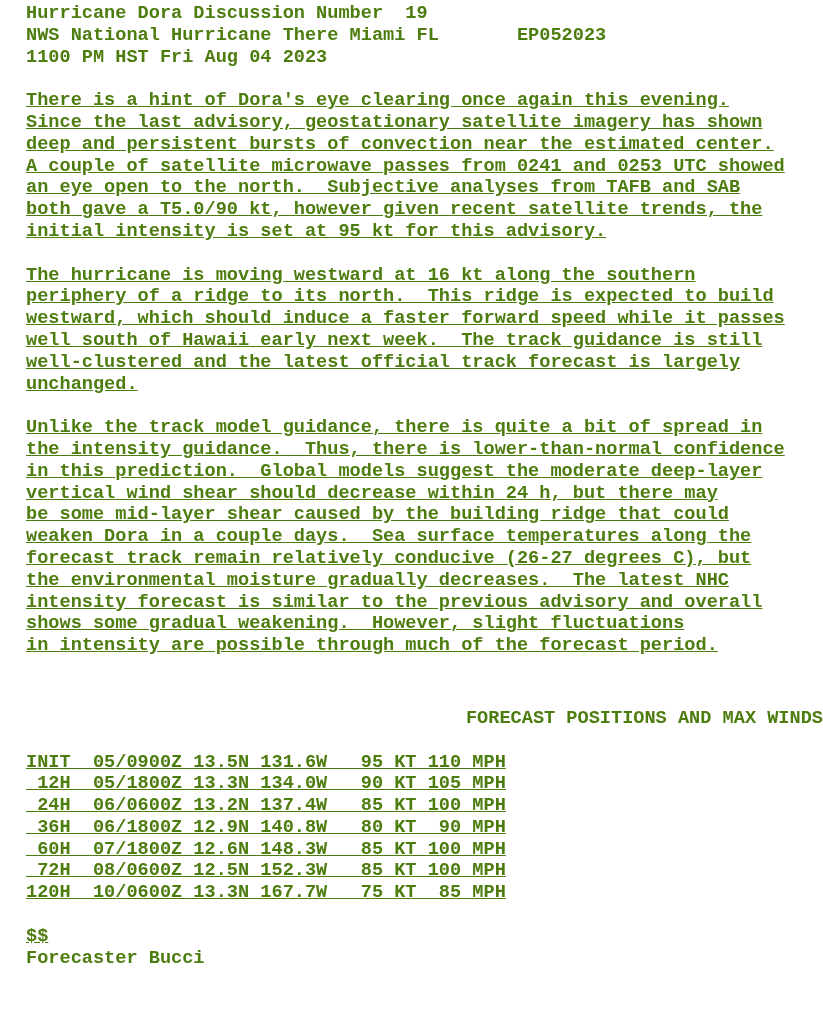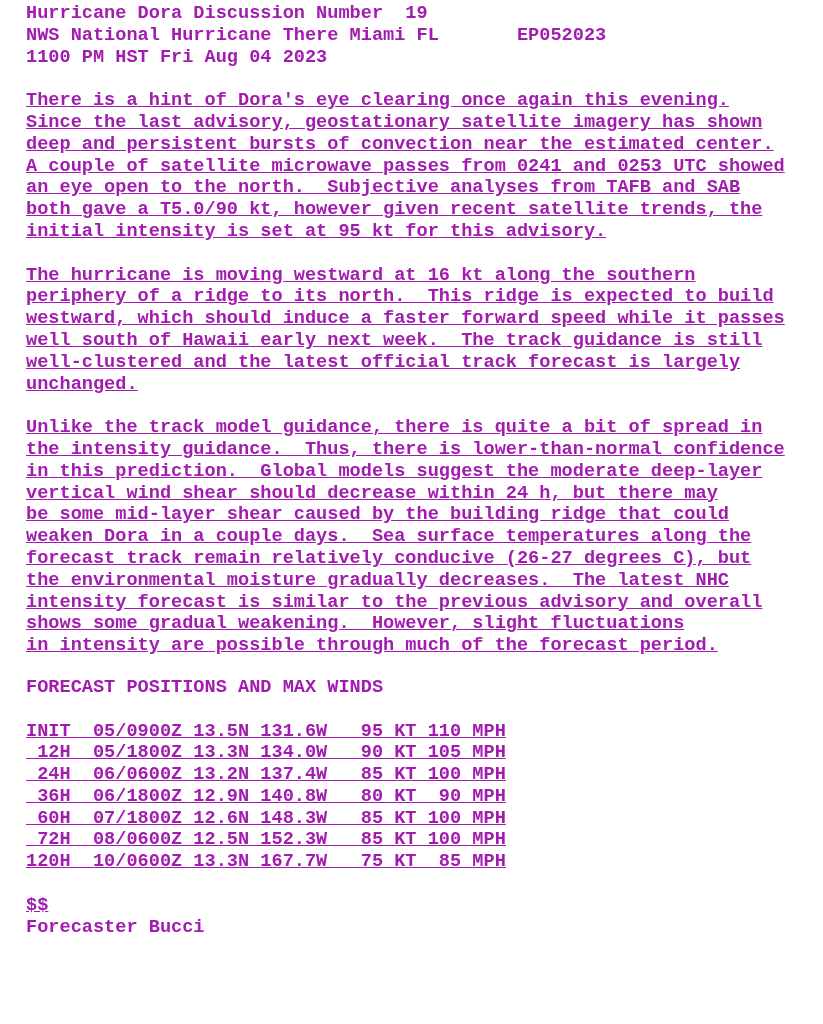--- a/index.html
+++ b/index.html
@@ -11,27 +11,27 @@
     width: 823px;
     height: 1024px;
     overflow: hidden;
   }
   .doc {
     box-sizing: border-box;
     padding: 3px 0 0 26px;
     font-family: "Liberation Mono", "DejaVu Sans Mono", monospace;
     font-size: 18.6px;
     line-height: 21.8px;
-    color: #a21caf;
+    color: #4d7c0f;
     font-weight: bold;
   }
   
   .pre { white-space: pre; }
   .mt1 { margin-top: 21.8px; text-decoration: underline; }   
-  .mt2 { margin-top: 20px; }   
+  .mt2 { margin-top: 51px; text-align: right; }   
 </style>
 </head>
 <body>
 
 <div class="doc">
 
   <div>
     <div class="pre">Hurricane Dora Discussion Number  19</div>
     <div class="pre">NWS National Hurricane There Miami FL       EP052023</div>
     <div class="pre">1100 PM HST Fri Aug 04 2023</div>

